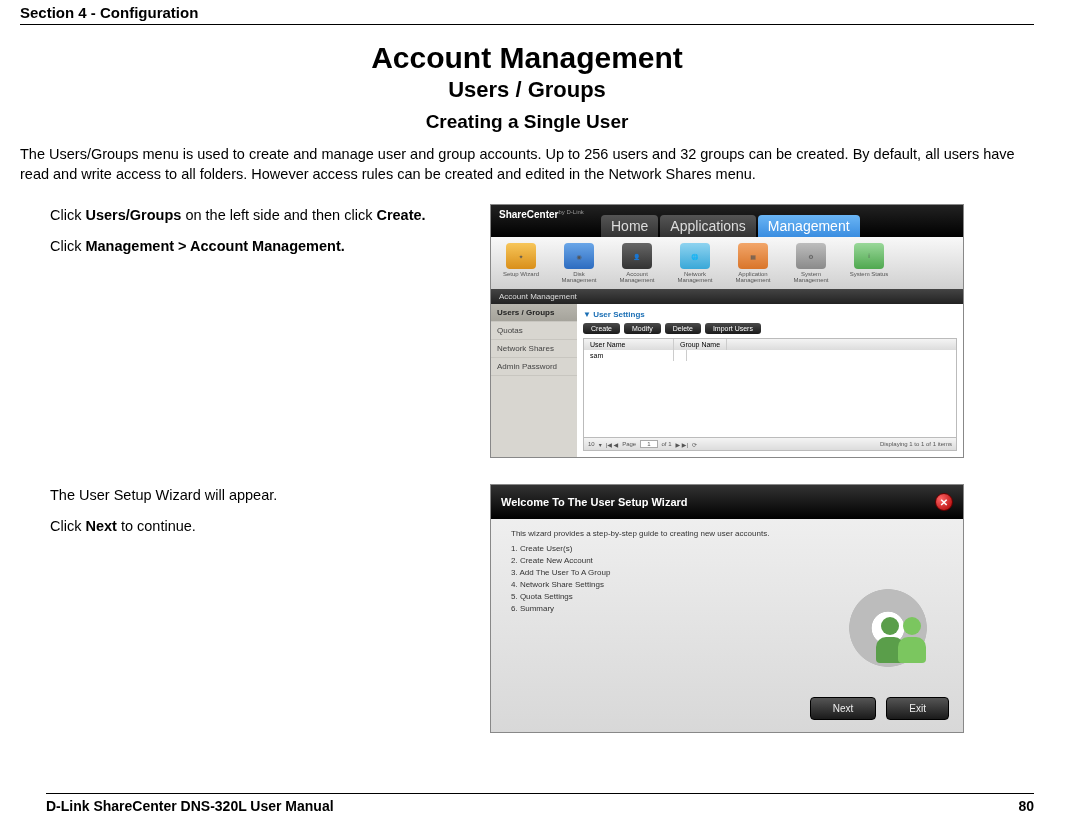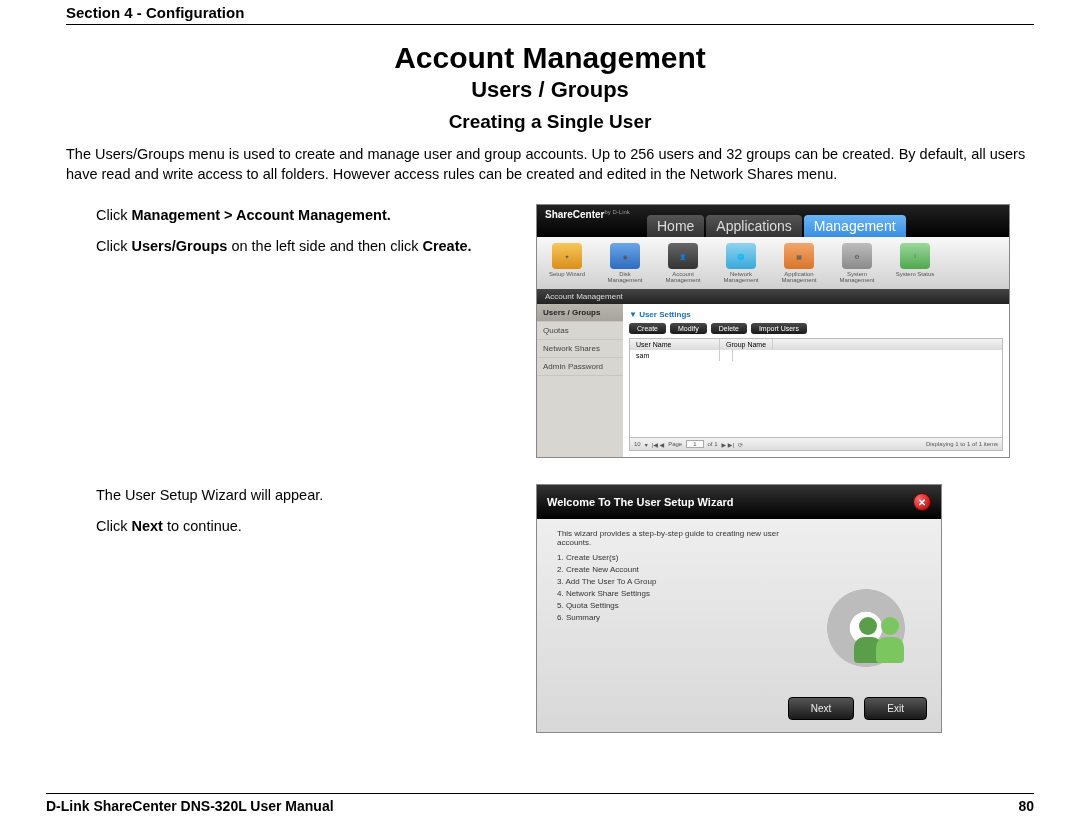--- a/index.html
+++ b/index.html
@@ -5,21 +5,21 @@
   * { box-sizing: border-box; margin: 0; padding: 0; }
   body {
     width: 1080px;
     height: 834px;
     font-family: "Myriad Pro", "Segoe UI", Arial, sans-serif;
     color: #000;
     background: #fff;
     position: relative;
   }
   .page {
-    padding: 4px 46px 0 66px;
+    padding: 4px 46px 0 20px;
   }
   .header-line {
     font-size: 15px;
     font-weight: 700;
     padding-bottom: 3px;
     border-bottom: 1.5px solid #000;
     margin-bottom: 16px;
   }
   h1 {
     text-align: center;
@@ -166,21 +166,21 @@
     color: #555;
     display: flex;
     gap: 4px;
     align-items: center;
     border: 1px solid #bbb;
     border-top: none;
   }
 
   
   .shot2 {
-    width: 406px;
+    width: 474px;
     border: 1px solid #888;
     background: linear-gradient(#f2f2f2,#d8d8d8);
     font-family: Arial, sans-serif;
     font-size: 9px;
     position: relative;
   }
   .s2-titlebar {
     background: linear-gradient(#333,#000);
     color: #fff;
     font-weight: bold;
@@ -287,24 +287,24 @@
 
   <h1>Account Management</h1>
   <h2>Users / Groups</h2>
   <h3>Creating a Single User</h3>
 
   <p class="intro">The Users/Groups menu is used to create and manage user and group accounts. Up to 256 users and 32 groups can be created. By default, all users have read and write access to all folders. However access rules can be created and edited in the Network Shares menu.</p>
 
   <div class="row">
     <div class="col-text">
       <p>
-        <span>Click </span><span class="bold">Management &gt; Account Management.</span>
+        <span>Click </span><span class="bold">Users/Groups</span><span> on the left side and then click </span><span class="bold">Create.</span>
       </p>
       <p>
-        <span>Click </span><span class="bold">Users/Groups</span><span> on the left side and then click </span><span class="bold">Create.</span>
+        <span>Click </span><span class="bold">Management &gt; Account Management.</span>
       </p>
     </div>
     <div class="col-img">
       <div class="shot1">
         <div class="s1-topbar">
           <span class="s1-logo"><span class="bold">ShareCenter</span><sup>by D-Link</sup></span>
           <div class="s1-tabs">
             <div class="s1-tab">Home</div>
             <div class="s1-tab">Applications</div>
             <div class="s1-tab active">Management</div>

